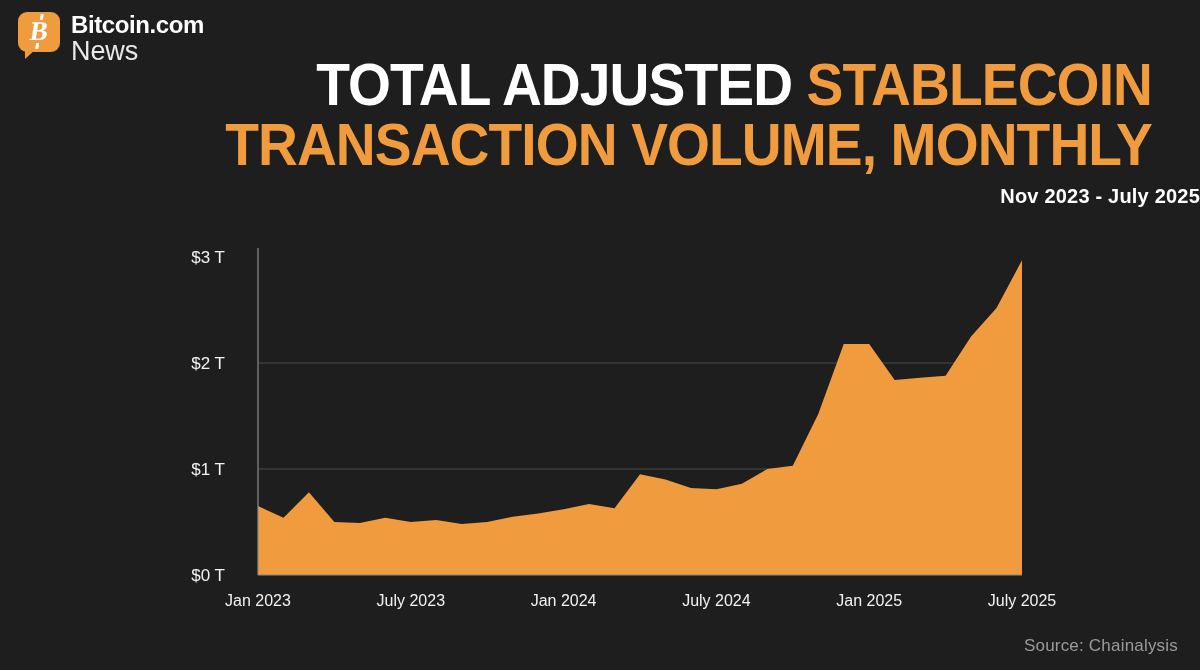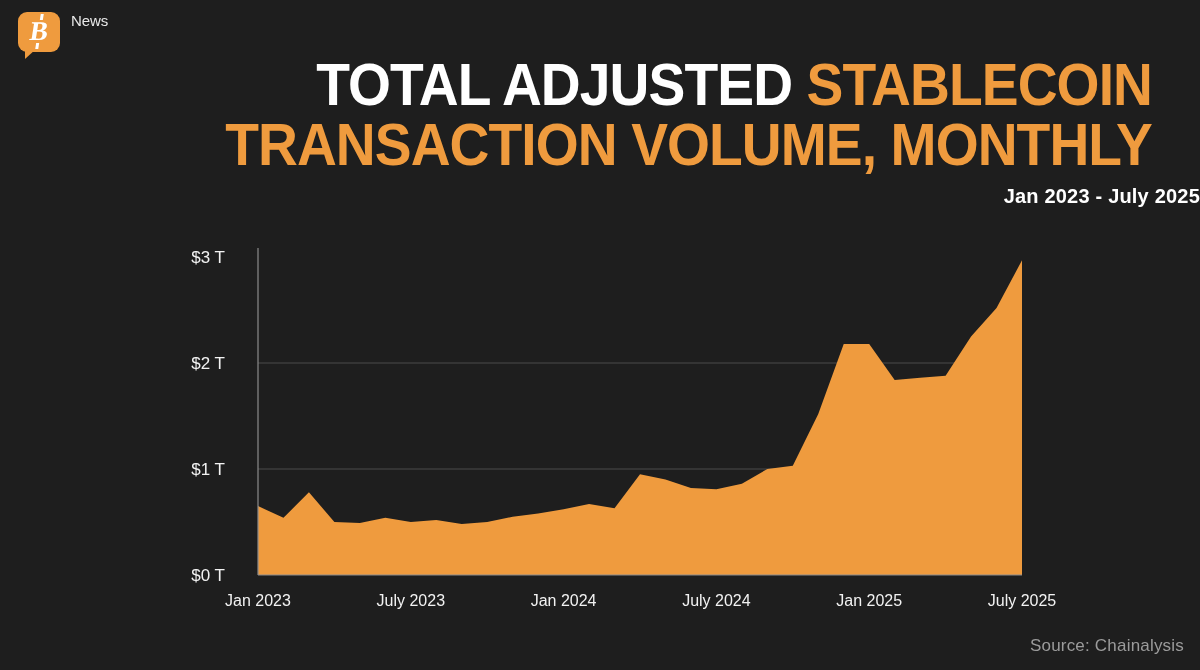--- a/index.html
+++ b/index.html
@@ -92,25 +92,24 @@
   }
   .brand-name {
     color: #ffffff;
     font-size: 24px;
     font-weight: bold;
     letter-spacing: -0.4px;
     line-height: 1.02;
   }
   .brand-sub {
     color: #e9e9e9;
-    font-size: 15px;
+    font-size: 27px;
     font-weight: 300;
     letter-spacing: -0.1px;
     line-height: 1.05;
-    text-align: right;
   }
 
   
   .title-block {
     position: absolute;
     left: 0;
     right: 0;
     top: 56px;
     text-align: right;
   }
@@ -162,47 +161,48 @@
     stroke-width: 1;
   }
   .axis-line {
     stroke: #8b8b8b;
     stroke-width: 1.2;
   }
 
   
   .source {
     position: absolute;
-    right: 16px;
+    right: 22px;
     bottom: 14px;
     color: #9b9b9b;
     font-size: 17px;
     letter-spacing: 0.2px;
   }
 </style>
 </head>
 <body>
 
 <div id="root">
 
   <div class="brand">
     <div class="brand-mark">
       <div class="brand-bubble">
         <span class="brand-b">B</span>
       </div>
     </div>
     <div class="brand-text">
+      <div class="brand-name">Bitcoin.com</div>
       <div class="brand-sub">News</div>
     </div>
   </div>
 
   <div class="title-block">
     <div class="title-line title-line-1"><span class="t-white">TOTAL ADJUSTED </span><span class="t-orange">STABLECOIN</span></div>
     <div class="title-line t-orange">TRANSACTION VOLUME, MONTHLY</div>
-    <div class="subtitle">Jan 2023 - July 2025</div>
+    <div class="subtitle">Nov 2023 - July 2025</div>
   </div>
 
   <div class="chart-wrap">
     <svg class="chart-svg" id="chart-svg" width="1200" height="400" viewBox="0 0 1200 400">
       <g id="gridlines">
           <line x1="258" x2="1022" y1="237" y2="237" class="gridline"></line>
           <line x1="258" x2="1022" y1="131" y2="131" class="gridline"></line>
         </g>
       <g id="ylabels">
           <text x="225" y="349" class="ytick-label">$0 T</text>

